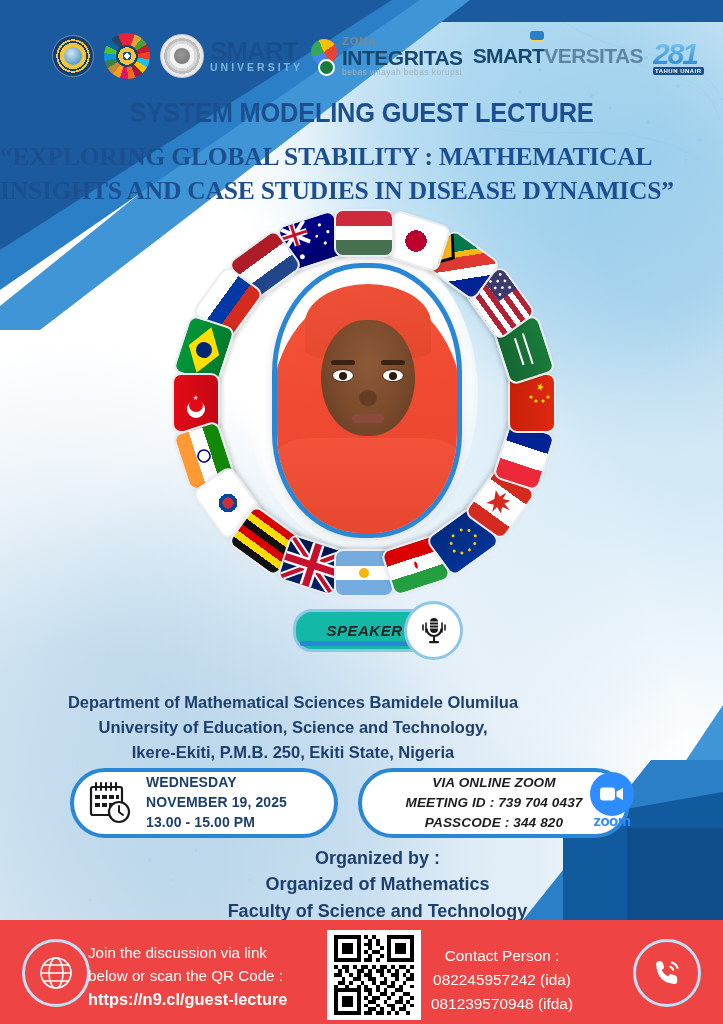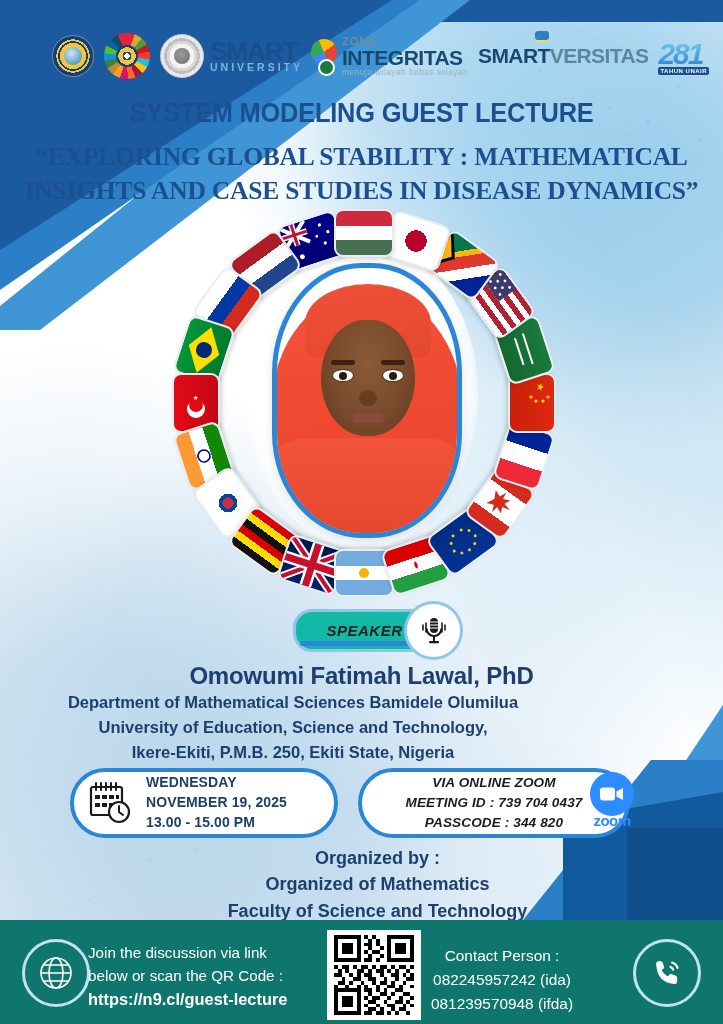--- a/index.html
+++ b/index.html
@@ -88,21 +88,21 @@
   .logo-281{font-size:30px;font-weight:bold;font-style:italic;letter-spacing:-2px;
       background:linear-gradient(180deg,#7fd4f5,#1a6fc4);-webkit-background-clip:text;
       background-clip:text;color:transparent;position:relative;}
   .logo-281 i{display:block;font-size:6px;font-style:normal;letter-spacing:.5px;color:#fff;
       background:#1a4f8e;text-align:center;border-radius:2px;padding:1px 2px;margin-top:-4px;}
 
   
   .t1{position:absolute;left:0;top:98px;width:723px;text-align:center;font-size:27px;
       font-weight:bold;color:#1b4f8f;letter-spacing:-.2px;
       font-family:"Liberation Sans Narrow","Liberation Sans",sans-serif;transform:scaleX(.94);}
-  .t2{position:absolute;left:0;top:140px;width:723px;text-align:center;
+  .t2{position:absolute;left:0;top:140px;width:723px;
       font-family:"Liberation Serif",serif;font-weight:bold;font-size:25.5px;color:#1b4f8f;
       line-height:1.33;letter-spacing:-.2px;}
   .t2 .l2{display:block;}
 
   
   .ring{position:absolute;left:168px;top:205px;width:388px;height:388px;}
   .chair{position:absolute;width:56px;height:44px;border-radius:9px;
       box-shadow:0 2px 4px rgba(0,0,0,.16);overflow:hidden;border:2px solid #e9edf0;}
   .photo-wrap{position:absolute;left:104px;top:58px;width:180px;height:265px;
       border-radius:90px 90px 90px 90px/110px 110px 105px 105px;
@@ -156,21 +156,21 @@
       text-align:center;letter-spacing:.1px;}
   .zoom-logo{position:absolute;left:582px;top:772px;width:60px;height:62px;text-align:center;}
   .zoom-logo .cam{width:44px;height:44px;border-radius:50%;background:#2d8cff;margin:0 auto;
       display:flex;align-items:center;justify-content:center;}
   .zoom-logo .lbl{font-size:15px;font-weight:bold;color:#2d8cff;letter-spacing:-.6px;margin-top:-4px;}
 
   .org{position:absolute;left:16px;top:845px;width:723px;text-align:center;font-size:18px;
       font-weight:bold;color:#1d3f6e;line-height:1.46;}
 
   
-  .footer{position:absolute;left:0;bottom:0;width:723px;height:104px;background:#0f766e;}
+  .footer{position:absolute;left:0;bottom:0;width:723px;height:104px;background:#ef4444;}
   .f-ico{position:absolute;width:62px;height:62px;border-radius:50%;border:3px solid #bfe0f6;
       display:flex;align-items:center;justify-content:center;}
   .f-globe{left:22px;top:19px;}
   .f-phone{right:22px;top:19px;}
   .f-txt{position:absolute;left:88px;top:22px;color:#fff;font-size:15.2px;line-height:1.48;}
   .f-txt b{font-size:16.4px;margin-top:20px;}
   .qr{position:absolute;left:327px;top:10px;width:94px;height:90px;background:#fff;padding:5px;
       box-sizing:border-box;}
   .f-contact{position:absolute;right:96px;top:24px;width:250px;text-align:center;color:#fff;
       font-size:15.4px;line-height:1.55;}
@@ -231,21 +231,21 @@
       <small>UNIVERSITY</small>
     </div>
     <div class="zi">
       <div class="zi-pin">
         <div class="p"></div>
           <div class="g"></div>
       </div>
       <div class="zi-txt">
         <div class="a">ZONA</div>
         <div class="b">INTEGRITAS</div>
-        <div class="c">menuju wilayah bebas wilayah</div>
+        <div class="c">bebas wilayah bebas korupsi</div>
       </div>
     </div>
     <div class="logo-sv">
       <span class="sv-crown"></span><b>SMART</b><span>VERSITAS</span>
     </div>
     <div class="logo-281">
       <span>281</span>
       <i>TAHUN UNAIR</i>
     </div>
   </div>
@@ -409,21 +409,20 @@
           <path d="M9 6h8M9 9h8M9 12h8"></path>
         </g>
       <path d="M5.5 12.5a7.5 7.5 0 0 0 15 0" fill="none" stroke="#1a1a1a" stroke-width="2.2"></path>
       <rect x="12" y="20" width="2" height="5" fill="#1a1a1a"></rect>
       <rect x="8" y="25" width="10" height="2.2" rx="1" fill="#1a1a1a"></rect>
       <g stroke="#1a1a1a" stroke-width="1.6" stroke-linecap="round">
         <path d="M2 9v5M5 7v9M21 7v9M24 9v5"></path>
       </g>
     </svg>
   </div>
-  <div class="spk-name">Omowumi Fatimah Lawal, PhD</div>
   <div class="spk-aff">
     <div>Department of Mathematical Sciences Bamidele Olumilua</div>
     <div>University of Education, Science and Technology,</div>
     <div>Ikere-Ekiti, P.M.B. 250, Ekiti State, Nigeria</div>
   </div>
 
   <div class="pill pill-date">
     <div class="cal">
       <svg width="46" height="46" viewBox="0 0 46 46">
         <rect x="3" y="7" width="31" height="28" rx="2" fill="none" stroke="#1a1a1a" stroke-width="2.2"></rect>

